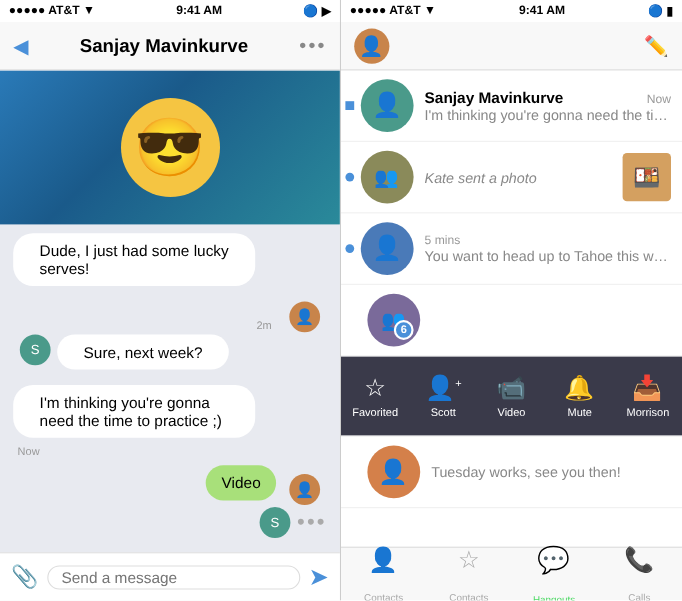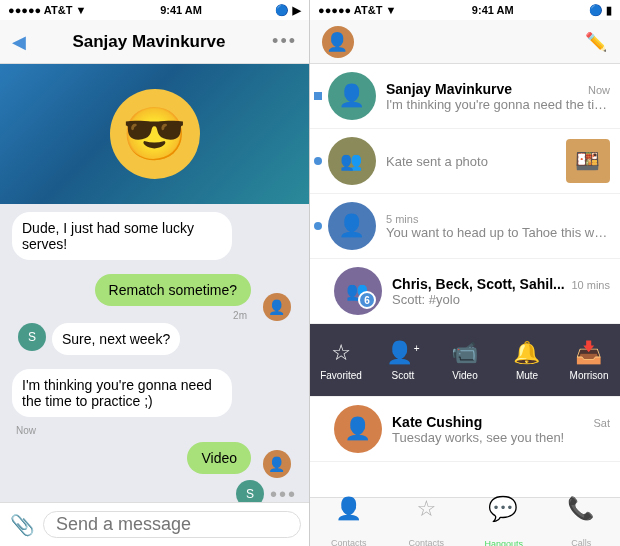--- a/index.html
+++ b/index.html
@@ -64,21 +64,21 @@
       justify-content: center;
       font-size: 52px;
       position: relative;
     }
     .messages-list {
       padding: 8px 12px;
     }
     .msg-bubble-left {
       background: #fff;
       border-radius: 18px;
-      padding: 8px 10px;
+      padding: 8px 24px;
       margin-bottom: 8px;
       max-width: 220px;
       font-size: 14px;
       color: #000;
       display: inline-block;
     }
     .msg-bubble-right {
       background: #a8e07a;
       border-radius: 18px;
       padding: 8px 14px;
@@ -106,21 +106,21 @@
       display: flex;
       align-items: center;
       padding: 0 10px;
       gap: 8px;
     }
     .input-bar input {
       flex: 1;
       border: 1px solid #ddd;
       border-radius: 20px;
       padding: 2px 12px;
-      font-size: 18px;
+      font-size: 14px;
       outline: none;
       color: #ec4899;
     }
     .send-btn { color: #4a90d9; font-size: 22px; cursor: pointer; }
     .attach-btn { color: #aaa; font-size: 20px; cursor: pointer; }
 
     
     .right-panel {
       width: 310px;
       height: 546px;
@@ -165,21 +165,21 @@
     }
     .convo-avatar {
       width: 48px; height: 48px; border-radius: 50%;
       flex-shrink: 0; margin-right: 10px; position: relative;
     }
     .convo-content { flex: 1; min-width: 0; }
     .convo-header-row { display: flex; justify-content: space-between; align-items: baseline; }
     .convo-name { font-size: 14px; font-weight: 600; color: #000; }
     .convo-time { font-size: 11px; color: #999; flex-shrink: 0; }
     .convo-preview { font-size: 13px; color: #888; white-space: nowrap; overflow: hidden; text-overflow: ellipsis; }
-    .convo-preview.italic { }
+    .convo-preview.italic { font-style: italic; }
     .convo-thumb {
       width: 44px; height: 44px; border-radius: 4px; margin-left: 8px; flex-shrink: 0;
       background: #e0b060; display: flex; align-items: center; justify-content: center;
       font-size: 20px;
     }
     .badge-num {
       position: absolute;
       bottom: 6px; left: 24px;
       width: 18px; height: 18px; border-radius: 50%; background: #4a90d9;
       color: #fff; font-size: 10px; font-weight: 700;
@@ -268,23 +268,20 @@
 
       <div class="msg-row left">
         <div class="msg-bubble-left">
           <span>Dude, I just had some lucky serves!</span>
         </div>
       </div>
 
       <div class="clearfix">
         <div style="display:flex; justify-content:flex-end; align-items:flex-end; gap:6px; margin-bottom:2px;">
           <div>
-            <div class="msg-bubble-right">
-              <span>Rematch sometime?</span>
-            </div>
             <div class="msg-time">2m</div>
           </div>
           <div class="msg-avatar-sm bg-brown">
             <span style="color:#fff; font-size:14px;">👤</span>
           </div>
         </div>
       </div>
 
       <div class="msg-row left" style="align-items:flex-start;">
         <div class="msg-avatar-sm bg-teal">
@@ -382,27 +379,20 @@
         </div>
         <div class="convo-preview">You want to head up to Tahoe this weekend? It just snowed like three...</div>
       </div>
     </div>
 
     <div class="convo-item" style="position:relative;">
       <div class="convo-avatar" style="margin-left:14px; position:relative;">
         <div class="avatar-placeholder bg-purple" style="font-size:18px;">👥</div>
         <div class="badge-num">6</div>
       </div>
-      <div class="convo-content">
-        <div class="convo-header-row">
-          <span class="convo-name">Chris, Beck, Scott, Sahil...</span>
-          <span class="convo-time">10 mins</span>
-        </div>
-        <div class="convo-preview">Scott: #yolo</div>
-      </div>
     </div>
 
     <div class="action-bar">
       <div class="action-item">
         <span class="action-icon">☆</span>
         <span>Favorited</span>
       </div>
       <div class="action-item">
         <span class="action-icon">👤<sup style="font-size:10px;">+</sup></span>
         <span>Scott</span>
@@ -419,24 +409,20 @@
         <span class="action-icon">📥</span>
         <span>Morrison</span>
       </div>
     </div>
 
     <div class="convo-item kate-convo">
       <div class="convo-avatar" style="margin-left:14px;">
         <div class="avatar-placeholder" style="background:#d4804a; font-size:22px;">👤</div>
       </div>
       <div class="convo-content">
-        <div class="convo-header-row">
-          <span class="convo-name">Kate Cushing</span>
-          <span class="convo-time">Sat</span>
-        </div>
         <div class="convo-preview">Tuesday works, see you then!</div>
       </div>
     </div>
   </div>
 
   <div class="bottom-nav">
     <div class="nav-item">
       <span class="nav-icon">👤</span>
       <span class="nav-label">Contacts</span>
     </div>

